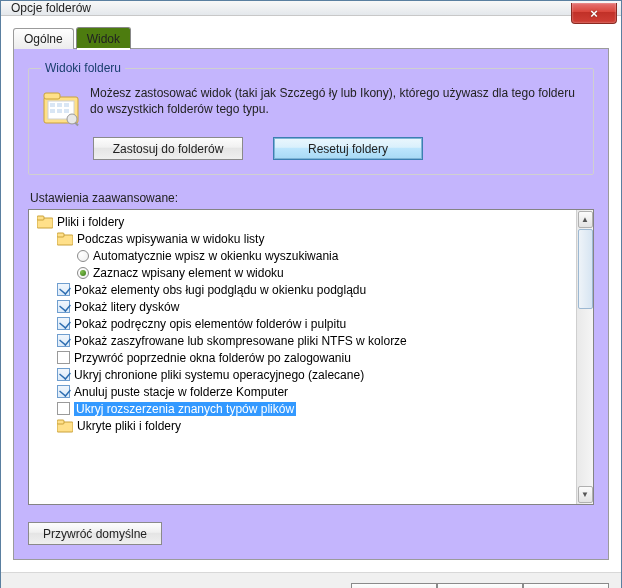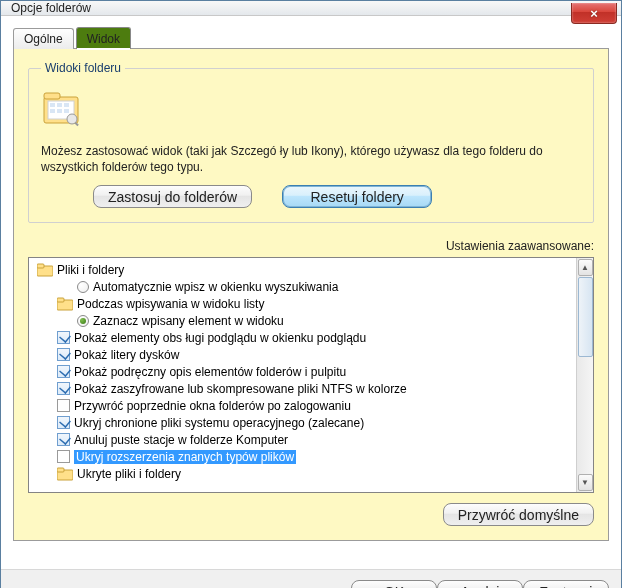--- a/index.html
+++ b/index.html
@@ -37,21 +37,21 @@
     background: linear-gradient(to bottom, #e57373 0%, #d9453a 45%, #c13027 46%, #cf3f36 100%);
     border: 1px solid #8a2a22;
     border-top: none;
     border-radius: 0 0 4px 4px;
     display: flex; align-items: center; justify-content: center;
     box-shadow: 0 0 2px rgba(255,255,255,0.6) inset;
   }
   .close-x { color: #fff; font-weight: bold; font-size: 13px; text-shadow: 0 0 2px rgba(0,0,0,.5); }
   .client {
     flex: 1;
-    padding: 10px 12px 28px 12px;
+    padding: 10px 12px 12px 12px;
     display: flex;
     flex-direction: column;
   }
   .tabstrip {
     display: flex;
     align-items: flex-end;
     height: 22px;
     position: relative;
     z-index: 2;
   }
@@ -73,78 +73,77 @@
     padding-top: 4px;
     z-index: 3;
   }
   .tab.active::after {
     content: "";
     position: absolute;
     left: 0; right: 0; bottom: -1px; height: 2px; background: #fff;
   }
   .tabpage {
     border: 1px solid #9b9b9b;
-    background: #fef9c3;
+    background: #c4b5fd;
     flex: 1;
     padding: 12px 14px 14px 14px;
     display: flex;
     flex-direction: column;
     position: relative;
     z-index: 1;
   }
   fieldset.group {
     border: 1px solid #d0d0d0;
     border-radius: 2px;
     padding: 10px 12px 14px 12px;
     margin: 0 0 12px 0;
   }
   fieldset.group legend {
     padding: 0 4px;
     color: #1a3e6e;
     font-size: 12px;
   }
   .group-row {
     display: flex;
-    gap: 16px;
+    gap: 9px;
     align-items: flex-start;
-    flex-direction: column;
   }
   .folder-views-icon {
     width: 40px; height: 40px;
     flex: 0 0 auto;
     margin-top: 2px;
   }
   .group-text { color: #222; line-height: 1.35; }
   .group-buttons {
     display: flex;
     gap: 30px;
     margin-top: 10px;
     margin-left: 52px;
   }
   button.win {
     font: inherit;
-    font-size: 14px;
+    font-size: 12px;
     height: 23px;
     padding: 0 14px;
     border: 1px solid #8a8a8a;
-    border-radius: 8px;
+    border-radius: 0;
     background: linear-gradient(to bottom,#fdfdfd 0%,#f0f0f0 45%,#e4e4e4 46%,#efefef 100%);
     color: #222;
     min-width: 150px;
   }
   button.win.focused {
     border: 1px solid #3c7fb1;
     background: linear-gradient(to bottom,#eaf6fd 0%,#d9f0fc 45%,#bee6fd 46%,#a7d9f5 100%);
     box-shadow: 0 0 0 1px #7eb4d6 inset;
   }
-  .adv-label { margin: 4px 0 4px 2px; color: #222; text-align: right; }
+  .adv-label { margin: 4px 0 4px 2px; color: #222; }
   .treeview {
     border: 1px solid #848484;
     background: #fff;
-    height: 236px;
+    height: 296px;
     display: flex;
   }
   .tree-body {
     flex: 1;
     overflow: hidden;
     padding: 3px 2px;
     font-size: 12px;
     color: #000;
   }
   .tree-scroll {
@@ -160,21 +159,21 @@
   .node { display:flex; align-items:center; height:17px; white-space:nowrap;}
   .indent1 { padding-left: 6px; }
   .indent2 { padding-left: 26px; }
   .indent3 { padding-left: 46px; }
   .cb { width:13px;height:13px;border:1px solid #9a9a9a;margin-right:4px;background:#fff;position:relative;flex:0 0 auto;}
   .cb.checked::after{content:"";position:absolute;left:1px;top:-1px;width:10px;height:10px;border:solid #2b6cb0;border-width:0 0 2px 2px;transform:rotate(-50deg) scale(.7);}
   .cb.checked { background:linear-gradient(to bottom,#f0f6fc,#dcebfa); border-color:#6f9ecf;}
   .radio{width:12px;height:12px;border:1px solid #8a8a8a;border-radius:50%;margin-right:4px;background:radial-gradient(circle at 30% 30%,#fff,#eee);position:relative;flex:0 0 auto;}
   .radio.checked::after{content:"";position:absolute;left:2px;top:2px;width:6px;height:6px;border-radius:50%;background:radial-gradient(circle at 30% 30%,#7fbf4d,#3b7a1a);}
   .node-label.selected{background:#3399ff;color:#fff;padding:0 2px;}
-  .restore-row{display:flex;justify-content:flex-end;margin-top:10px;}
+  .restore-row{display:flex;margin-top:17px;}
   .dlg-buttons{
     display:flex;justify-content:flex-end;
     padding:10px 12px; border-top:1px solid #d8d8d8;
     background:#f0f0f0;
   }
   .dlg-buttons button.win{min-width:86px;}
   .folder-icon-sm{width:16px;height:14px;margin-right:4px;flex:0 0 auto;}
 </style>
 </head>
 <body>
@@ -223,30 +222,30 @@
 
       <div class="treeview">
         <div class="tree-body" id="tree-body">
             <div class="node indent1">
               <svg class="folder-icon-sm" viewBox="0 0 16 14">
                 <rect x="0" y="3" width="16" height="10" rx="1" fill="#ffe08a" stroke="#caa23a"></rect>
                 <rect x="0" y="1" width="7" height="4" rx="1" fill="#ffe08a" stroke="#caa23a"></rect>
               </svg>
               <span class="node-label">Pliki i foldery</span>
             </div>
-            <div class="node indent3">
-              <span class="radio"></span>
-              <span class="node-label">Automatycznie wpisz w okienku wyszukiwania</span>
-            </div>
             <div class="node indent2">
               <svg class="folder-icon-sm" viewBox="0 0 16 14">
                 <rect x="0" y="3" width="16" height="10" rx="1" fill="#ffe08a" stroke="#caa23a"></rect>
                 <rect x="0" y="1" width="7" height="4" rx="1" fill="#ffe08a" stroke="#caa23a"></rect>
               </svg>
               <span class="node-label">Podczas wpisywania w widoku listy</span>
+            </div>
+            <div class="node indent3">
+              <span class="radio"></span>
+              <span class="node-label">Automatycznie wpisz w okienku wyszukiwania</span>
             </div>
             <div class="node indent3">
               <span class="radio checked"></span>
               <span class="node-label">Zaznacz wpisany element w widoku</span>
             </div>
             <div class="node indent2">
               <span class="cb checked"></span>
               <span class="node-label">Pokaż elementy obs ługi podglądu w okienku podglądu</span>
             </div>
             <div class="node indent2">

